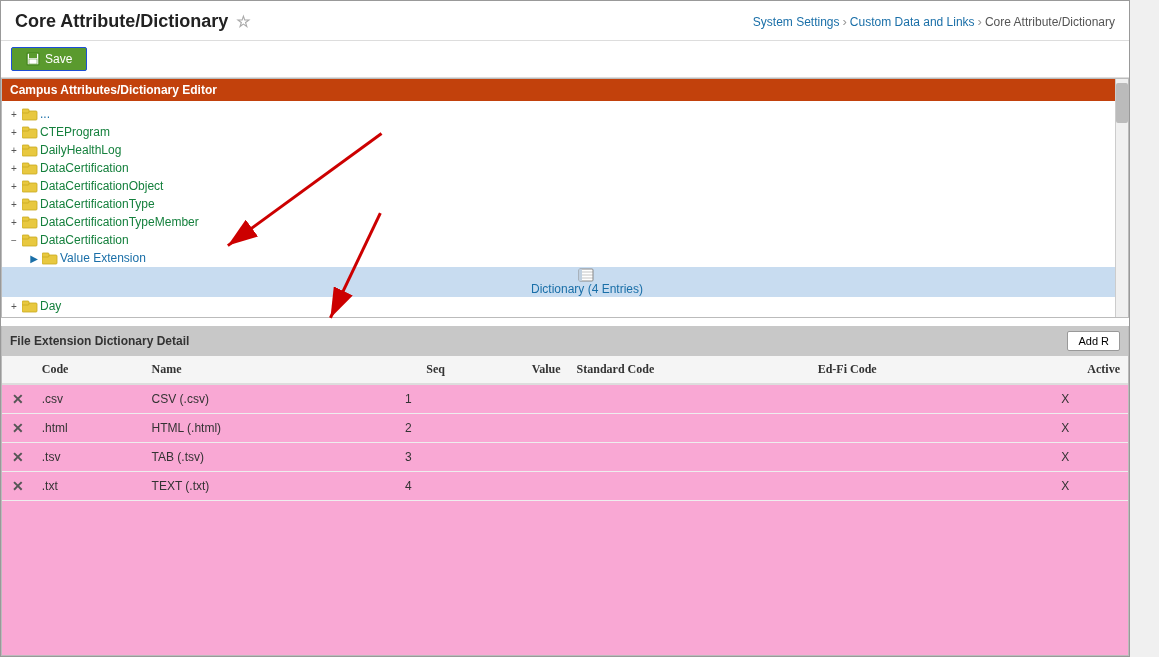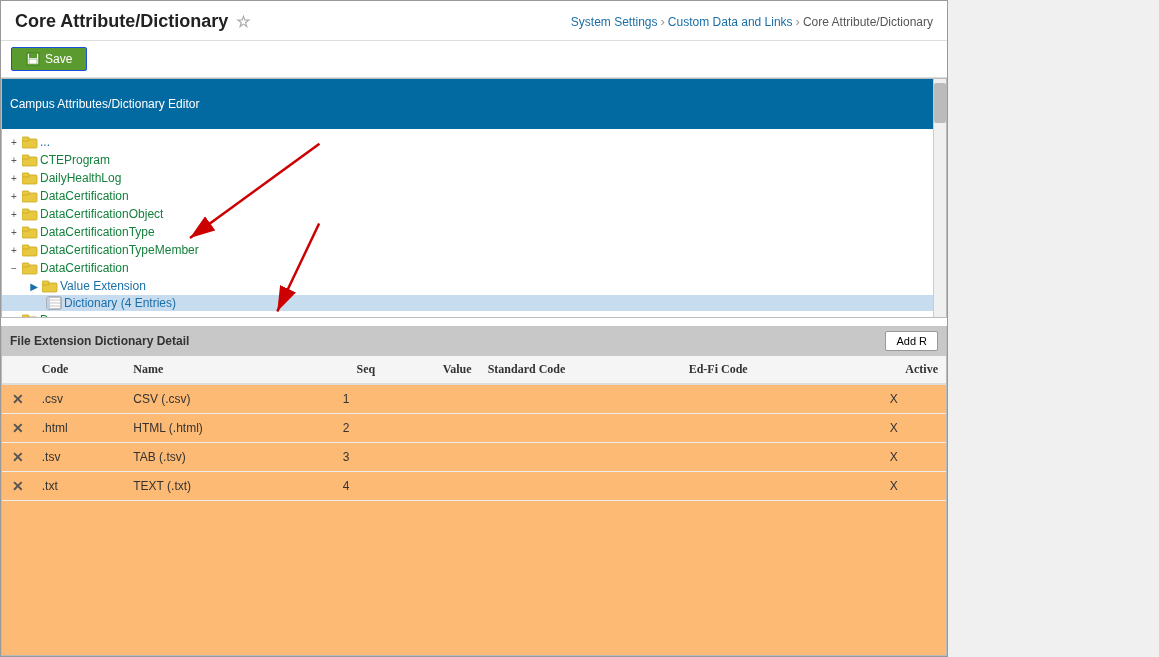--- a/index.html
+++ b/index.html
@@ -3,21 +3,21 @@
   <meta charset="utf-8">
   <style>
     * { box-sizing: border-box; margin: 0; padding: 0; }
     body {
       font-family: Arial, sans-serif;
       font-size: 12px;
       background: #f0f0f0;
       color: #333;
     }
     .page-wrapper {
-      width: 948px;
+      width: 1130px;
       min-height: 657px;
       background: #fff;
       border: 1px solid #999;
       display: flex;
       flex-direction: column;
     }
     
     .page-header {
       display: flex;
       align-items: center;
@@ -78,41 +78,42 @@
     }
     
     .tree-panel {
       border: 1px solid #bbb;
       margin: 0;
       background: #fff;
       overflow: hidden;
       height: 240px;
     }
     .tree-panel-header {
-      background: #0369a1;
+      background: #c2410c;
       color: #fff;
-      font-weight: normal;
-      font-size: 12px;
-      padding: 18px 8px;
+      font-weight: bold;
+      font-size: 12px;
+      padding: 4px 8px;
     }
     .tree-body {
       overflow-y: auto;
       height: calc(100% - 24px);
       padding: 4px 0;
     }
     .tree-item {
       display: flex;
       align-items: center;
       padding: 1px 0;
       cursor: pointer;
       white-space: nowrap;
       user-select: none;
     }
     .tree-item.selected {
       background: #c8dcf0;
+      flex-direction: column;
     }
     .expand-btn {
       width: 16px;
       height: 16px;
       display: inline-flex;
       align-items: center;
       justify-content: center;
       font-size: 10px;
       color: #555;
       cursor: pointer;
@@ -141,21 +142,21 @@
       width: 16px;
       height: 14px;
       display: inline-block;
       flex-shrink: 0;
       margin-right: 2px;
     }
     
     .detail-panel {
       border: 1px solid #bbb;
       border-top: none;
-      background: #fdba74;
+      background: #f9a8d4;
       flex: 1;
       margin-top: 8px;
     }
     .detail-panel-header {
       background: #c8c8c8;
       color: #333;
       font-weight: bold;
       font-size: 12px;
       padding: 5px 8px;
       display: flex;

